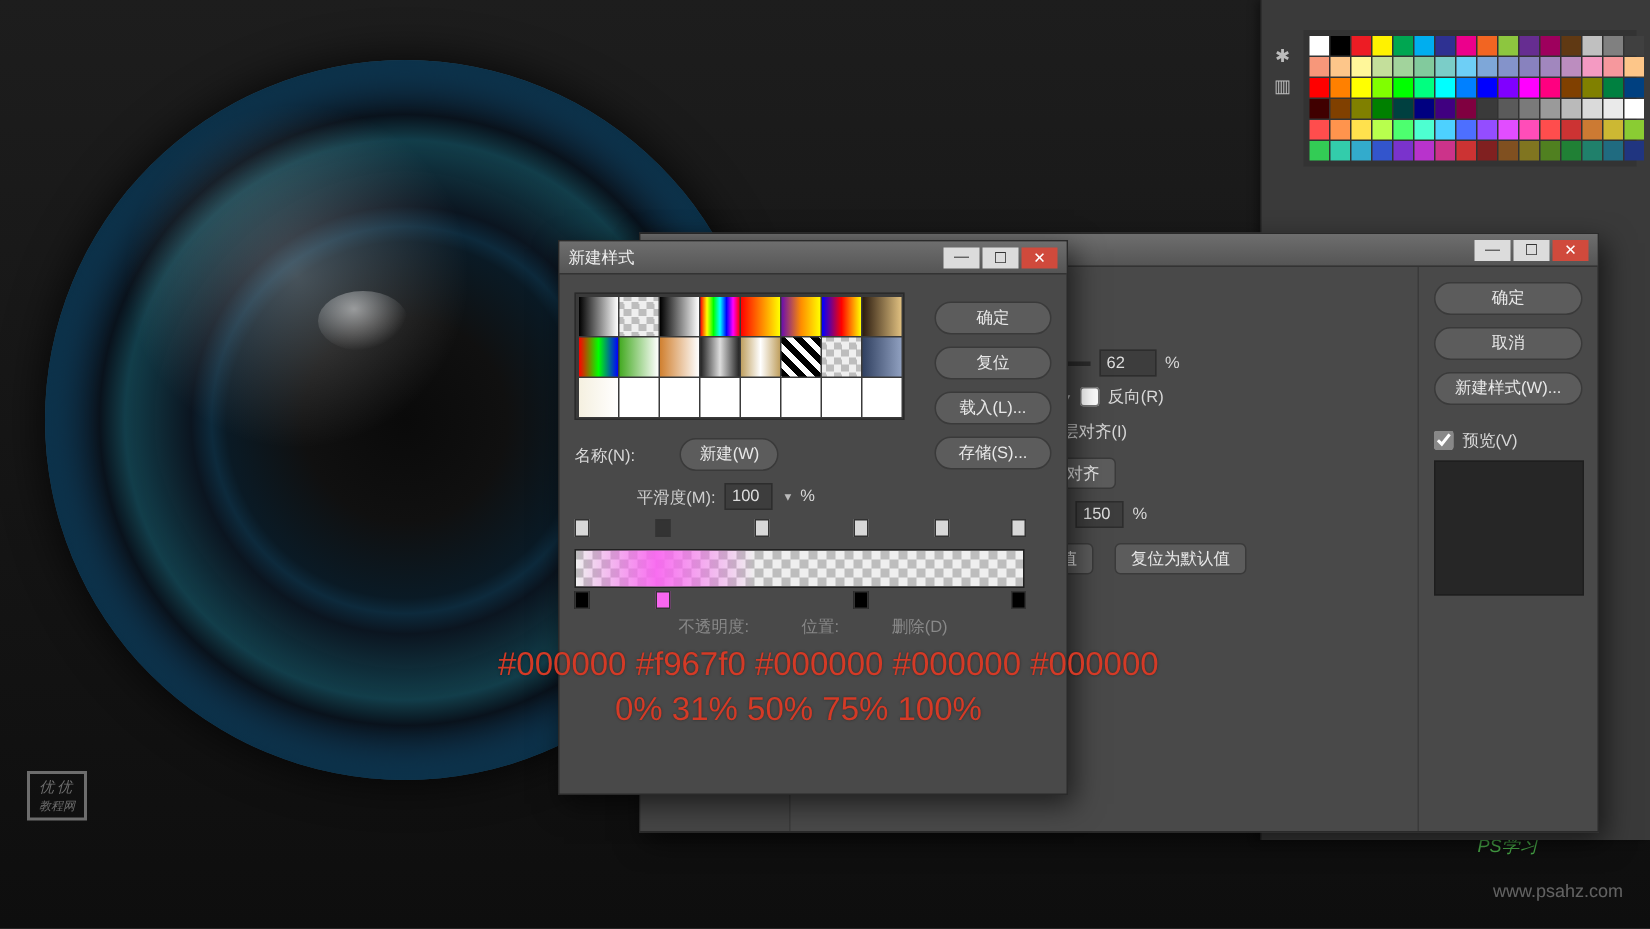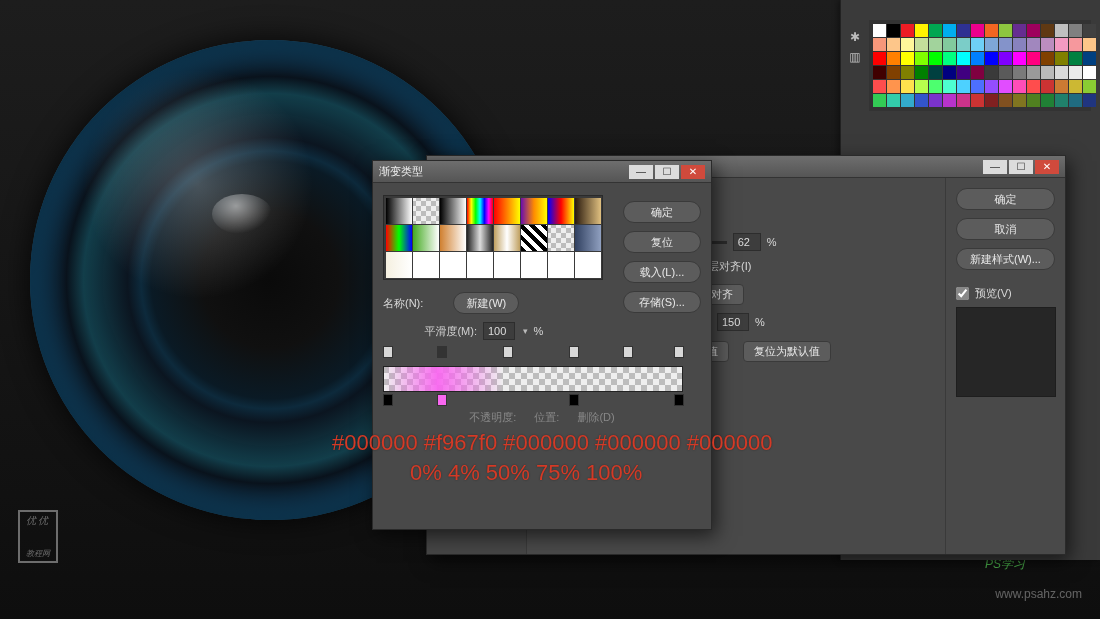--- a/index.html
+++ b/index.html
@@ -17,24 +17,24 @@
       radial-gradient(circle at 35% 30%, rgba(255,255,255,0.25) 0%, rgba(255,255,255,0) 25%),
       radial-gradient(circle at 50% 50%, #0a0a0a 0%, #101010 20%, #0a1a25 35%, #0d2a3c 38%, #0b1520 42%, #13404d 55%, #0b1520 60%, #1a6fa5 72%, #0b1520 75%, #c7456f 82%, #0b1520 86%, #000 100%);
     box-shadow: inset 0 0 60px #000, 0 0 30px rgba(0,0,0,.8);
   }
   .lens::after{
     content:""; position:absolute; left:38%; top:32%; width:60px; height:40px;
     background: radial-gradient(ellipse at 40% 30%, rgba(255,255,255,.5), transparent 70%);
     border-radius:50%;
   }
   .logo-yy {
-    position:absolute; left:18px; bottom:56px; color:#6d6d6d; font-size:10px;
+    position:absolute; left:18px; bottom:72px; color:#6d6d6d; font-size:10px;
     border:2px solid #6d6d6d; padding:2px 6px; font-style:italic; letter-spacing:2px;
   }
-  .logo-yy small{ display:block; font-size:8px; letter-spacing:0;margin-top:20px;}
+  .logo-yy small{ display:block; font-size:8px; letter-spacing:0;}
   .watermark-uibq {
     position:absolute; right:22px; bottom:16px; font-size:28px; font-weight:700;
     color:#0b6fd8; text-shadow:1px 1px 0 #fff, -1px -1px 0 #fff;
     font-style:italic;
   }
   .watermark-psahz{
     position:absolute; right:18px; bottom:18px; color:rgba(255,255,255,.35); font-size:12px;
   }
   .watermark-psxx{
     position:absolute; right:75px; bottom:46px; color:#4aae4a; font-size:12px; font-style:italic;
@@ -135,21 +135,21 @@
   .ge-gradstrip .fill{
     position:absolute; inset:0;
     background:linear-gradient(90deg,
       rgba(0,0,0,0) 0%, rgba(249,103,240,.95) 18%, rgba(255,255,255,0) 40%,
       rgba(255,255,255,0) 100%);
   }
   .stop-row{ position:relative; width:300px; height:14px; }
   .stop{ position:absolute; top:0; width:10px; height:12px; background:#d8d8d8; border:1px solid #333; }
   .stop.up{ top:auto; bottom:0;}
   .ge-section-title{ text-align:center; color:#bbb; margin-top:8px; font-size:11px;}
-  .ge-bottom{ display:flex; gap:18px; justify-content:center; margin-top:4px; color:#888;}
+  .ge-bottom{ display:flex; gap:35px; justify-content:center; margin-top:4px; color:#888;}
   .ge-bottom span{ font-size:11px;}
 
   
   .annot{
     position:absolute; color:#d43a26; font-size:22px; font-weight:400;
     text-shadow:0 0 2px rgba(0,0,0,.4); white-space:nowrap; z-index:20;
   }
 
   
   .chev{ font-size:9px; color:#bbb; margin-left:2px;}
@@ -304,24 +304,31 @@
         <select style="width:70px;"><option>颜色</option></select>
         <input type="checkbox" style="">
         <span>仿色</span>
       </div>
 
       <div class="row">
         <label>不透明度(P):</label>
         <div class="slider">
             <div class="thumb" style="left:62%;"></div>
           </div>
-        <input type="text" style="width: 28px;" value="62">
+        <input type="text" style="width: 38px;" value="62">
         <span>%</span>
       </div>
 
+      <div class="row">
+        <label>渐变:</label>
+        <div class="grad-bar"></div>
+          <span class="chev">▾</span>
+        <input type="checkbox" style="">
+        <span>反向(R)</span>
+      </div>
 
       <div class="row">
         <label>样式:</label>
         <select style="width:70px;"><option>角度</option></select>
         <input type="checkbox" checked="" style="">
         <span>与图层对齐(I)</span>
       </div>
 
       <div class="row">
         <label>角度(N):</label>
@@ -354,21 +361,21 @@
         <input type="checkbox" checked="" style="">
         <span>预览(V)</span>
       </div>
       <div class="preview-box"></div>
     </div>
   </div>
 </div>
 
 <div class="dlg gradedit">
   <div class="titlebar">
-    <span class="t-title">渐变类型</span>
+    <span class="t-title">新建样式</span>
     <div class="winbtns">
       <span class="winbtn wb-min">—</span>
       <span class="winbtn wb-max">☐</span>
       <span class="winbtn wb-close">✕</span>
     </div>
   </div>
   <div class="ge-body">
     <div class="presets" id="presets">
         <div style="background: linear-gradient(90deg, rgb(0, 0, 0), rgb(255, 255, 255));"></div>
         <div style="background: repeating-conic-gradient(rgb(189, 189, 189) 0deg, rgb(189, 189, 189) 25%, rgb(239, 239, 239) 0deg, rgb(239, 239, 239) 50%) 50% center / 10px 10px;"></div>
@@ -438,13 +445,13 @@
 
     <div class="ge-bottom">
       <span>不透明度:</span>
       <span>位置:</span>
       <span>删除(D)</span>
     </div>
   </div>
 </div>
 
 <div class="annot" style="left:332px; top:430px;">#000000 #f967f0  #000000  #000000  #000000</div>
-<div class="annot" style="left:410px; top:460px;">0% 4% 50% 75% 100%</div>
+<div class="annot" style="left:410px; top:460px;">0% 31% 50% 75% 100%</div>
 
 </body></html>

